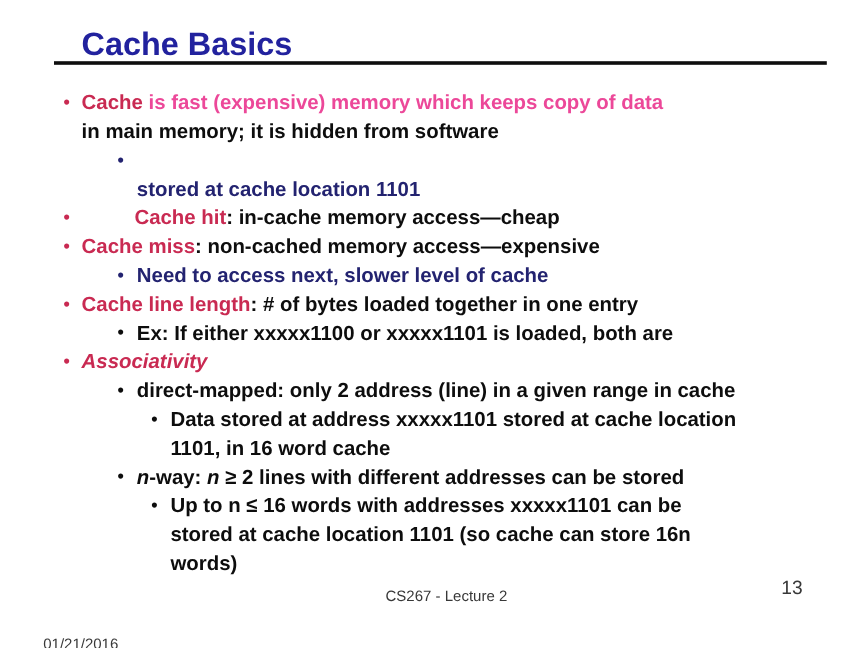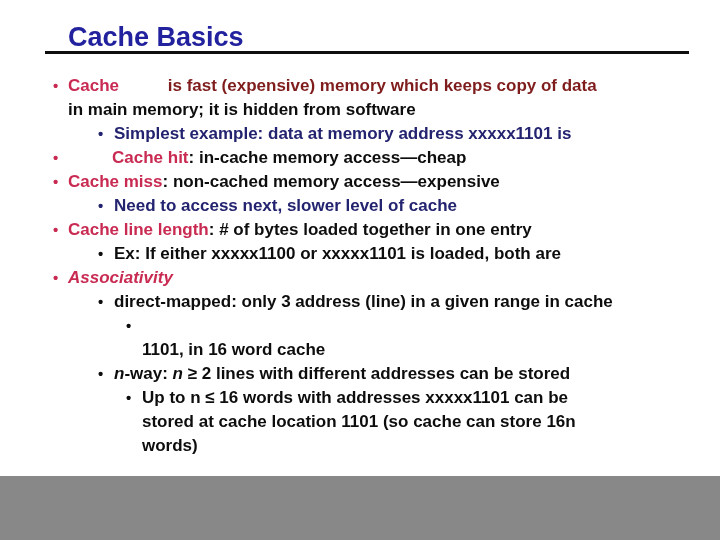--- a/index.html
+++ b/index.html
@@ -1,18 +1,18 @@
 <!DOCTYPE html>
 <html><head>
 <meta charset="utf-8">
 <style>
   html,body{margin:0;padding:0;background:#888;}
   .slide{
     position:relative;
-    width:720px;height:476px;
+    width:720px;height:540px;
     background:#ffffff;
     overflow:hidden;
     font-family:"Liberation Sans","DejaVu Sans",sans-serif;
     font-weight:bold;
   }
   .title{
     position:absolute;left:68px;top:22px;
     font-size:27px;line-height:30px;letter-spacing:0px;
   }
   .title-underline{
@@ -39,30 +39,30 @@
   .footer .course{position:absolute;left:12px;width:720px;text-align:center;top:2px;}
   .footer .page{position:absolute;left:630px;width:60px;text-align:center;top:-6px;font-size:16px;}
 </style>
 </head>
 <body>
 
 <div class="slide">
   <div class="title" style="color: rgb(34, 34, 158);">Cache Basics</div>
   <div class="title-underline"></div>
   <div class="body">
-      <div class="bullet lv1"><span class="marker" style="color: rgb(201, 42, 82);">•</span><span class="btext"><span style="color: rgb(201, 42, 82);">Cache</span><span style="color: #7f1d1d; margin-left: 44px;"> is fast (expensive) memory which keeps copy of data</span><br><span style="color: rgb(13, 13, 13);">in main memory; it is hidden from software</span></span></div>
-      <div class="bullet lv2"><span class="marker" style="color: rgb(35, 35, 112);">•</span><span class="btext"><span style="color: rgb(35, 35, 112);">Simplest example: data at memory address xxxxx1101 is</span><br></span></div>
+      <div class="bullet lv1"><span class="marker" style="color: rgb(201, 42, 82);">•</span><span class="btext"><span style="color: rgb(201, 42, 82);">Cache</span><span style="color: #ec4899;"> is fast (expensive) memory which keeps copy of data</span><br><span style="color: rgb(13, 13, 13);">in main memory; it is hidden from software</span></span></div>
+      <div class="bullet lv2"><span class="marker" style="color: rgb(35, 35, 112);">•</span><span class="btext"><br><span style="color: rgb(35, 35, 112);">stored at cache location 1101</span></span></div>
       <div class="bullet lv1"><span class="marker" style="color: rgb(201, 42, 82);">•</span><span class="btext"><span style="color: rgb(201, 42, 82); margin-left: 44px;">Cache hit</span><span style="color: rgb(13, 13, 13);">: in-cache memory access—cheap</span></span></div>
       <div class="bullet lv1"><span class="marker" style="color: rgb(201, 42, 82);">•</span><span class="btext"><span style="color: rgb(201, 42, 82);">Cache miss</span><span style="color: rgb(13, 13, 13);">: non-cached memory access—expensive</span></span></div>
       <div class="bullet lv2"><span class="marker" style="color: rgb(35, 35, 112);">•</span><span class="btext"><span style="color: rgb(35, 35, 112);">Need to access next, slower level of cache</span></span></div>
       <div class="bullet lv1"><span class="marker" style="color: rgb(201, 42, 82);">•</span><span class="btext"><span style="color: rgb(201, 42, 82);">Cache line length</span><span style="color: rgb(13, 13, 13);">: # of bytes loaded together in one entry</span></span></div>
       <div class="bullet lv2"><span class="marker" style="color: rgb(13, 13, 13);">•</span><span class="btext"><span style="color: rgb(13, 13, 13);">Ex: If either xxxxx1100 or xxxxx1101 is loaded, both are</span></span></div>
       <div class="bullet lv1"><span class="marker" style="color: rgb(201, 42, 82);">•</span><span class="btext"><span style="color: rgb(201, 42, 82); font-style: italic;">Associativity</span></span></div>
-      <div class="bullet lv2"><span class="marker" style="color: rgb(13, 13, 13);">•</span><span class="btext"><span style="color: rgb(13, 13, 13);">direct-mapped: only 3 address (line) in a given range in cache</span></span></div>
-      <div class="bullet lv3"><span class="marker" style="color: rgb(13, 13, 13);">•</span><span class="btext"><br><span style="color: rgb(13, 13, 13);">1101, in 16 word cache</span></span></div>
+      <div class="bullet lv2"><span class="marker" style="color: rgb(13, 13, 13);">•</span><span class="btext"><span style="color: rgb(13, 13, 13);">direct-mapped: only 2 address (line) in a given range in cache</span></span></div>
+      <div class="bullet lv3"><span class="marker" style="color: rgb(13, 13, 13);">•</span><span class="btext"><span style="color: rgb(13, 13, 13);">Data stored at address xxxxx1101 stored at cache location</span><br><span style="color: rgb(13, 13, 13);">1101, in 16 word cache</span></span></div>
       <div class="bullet lv2"><span class="marker" style="color: rgb(13, 13, 13);">•</span><span class="btext"><span style="color: rgb(13, 13, 13); font-style: italic;">n</span><span style="color: rgb(13, 13, 13);">-way: </span><span style="color: rgb(13, 13, 13); font-style: italic;">n</span><span style="color: rgb(13, 13, 13);"> ≥ 2 lines with different addresses can be stored</span></span></div>
       <div class="bullet lv3"><span class="marker" style="color: rgb(13, 13, 13);">•</span><span class="btext"><span style="color: rgb(13, 13, 13);">Up to n ≤ 16 words with addresses xxxxx1101 can be</span><br><span style="color: rgb(13, 13, 13);">stored at cache location 1101 (so cache can store 16n</span><br><span style="color: rgb(13, 13, 13);">words)</span></span></div>
     </div>
   <div class="footer" style="color: rgb(56, 56, 56);">
     <span class="date">01/21/2016</span>
     <span class="course">CS267 - Lecture 2</span>
     <span class="page">13</span>
   </div>
 </div>
 

